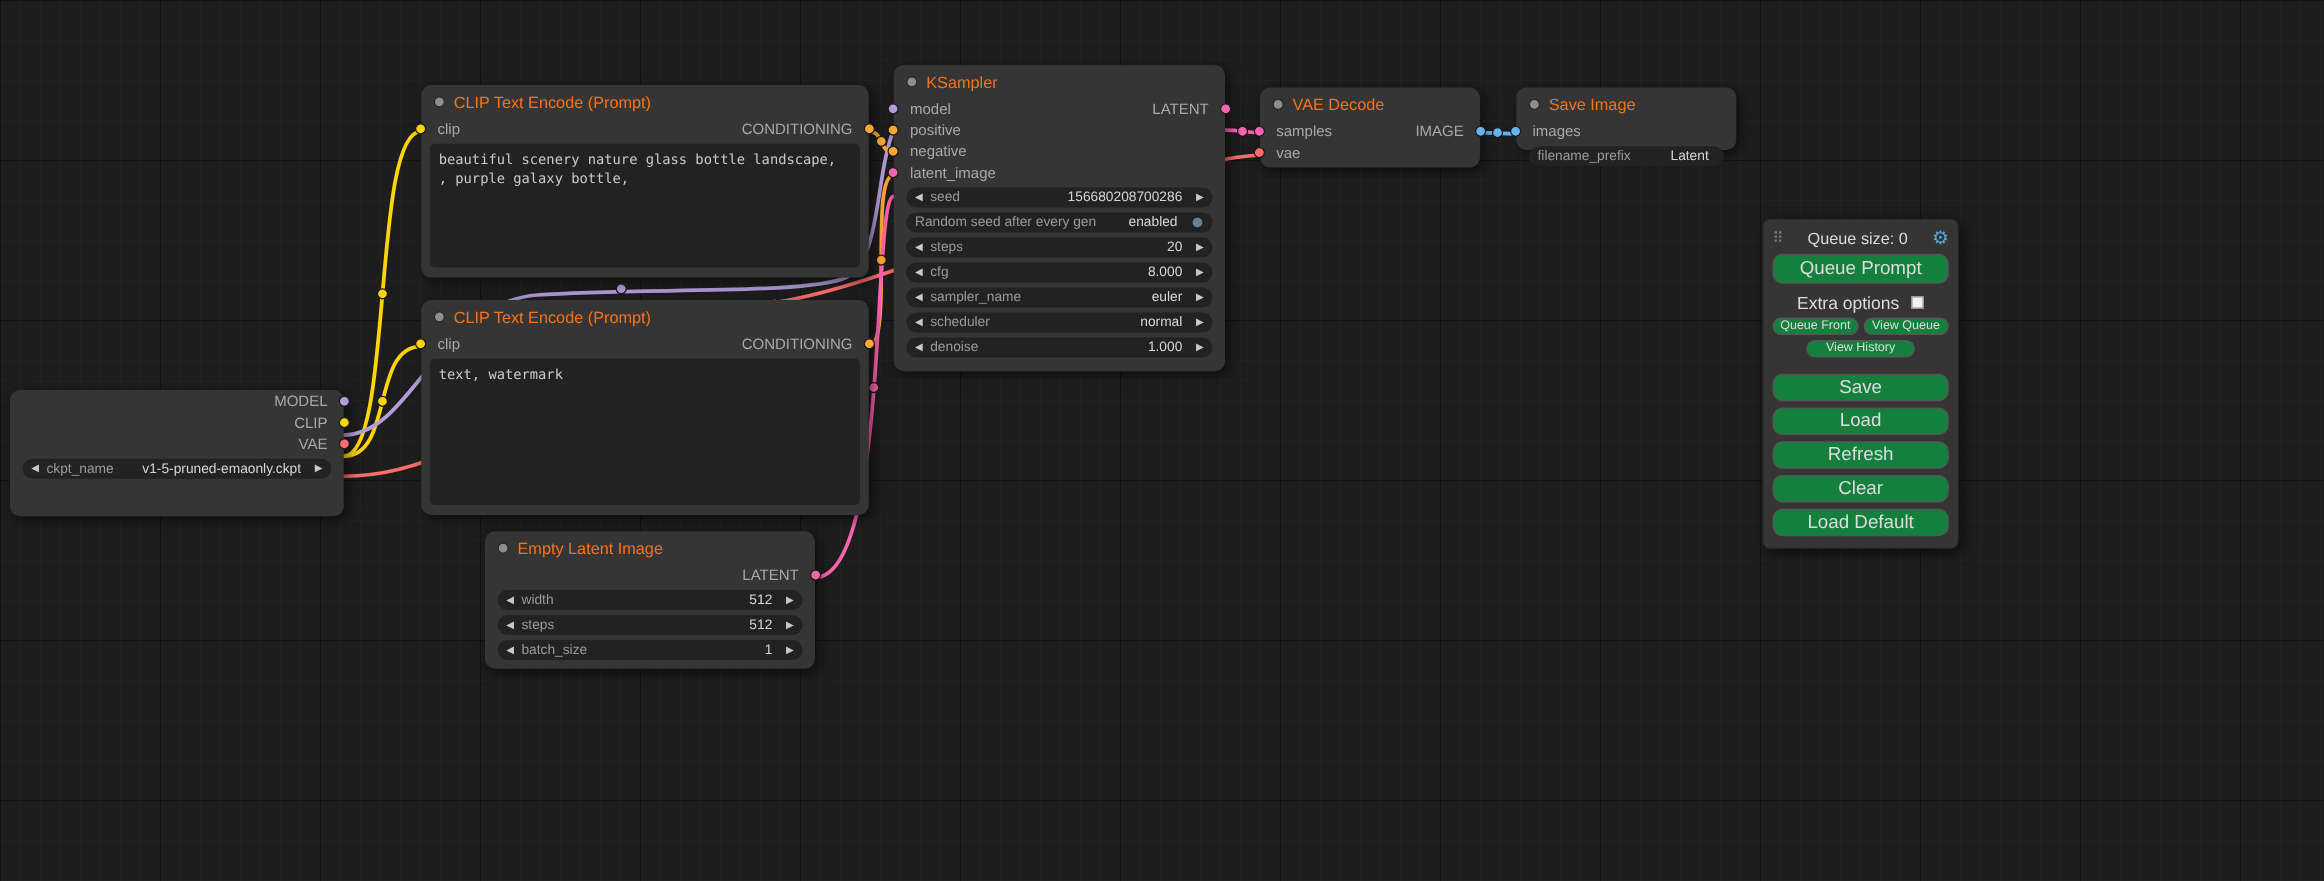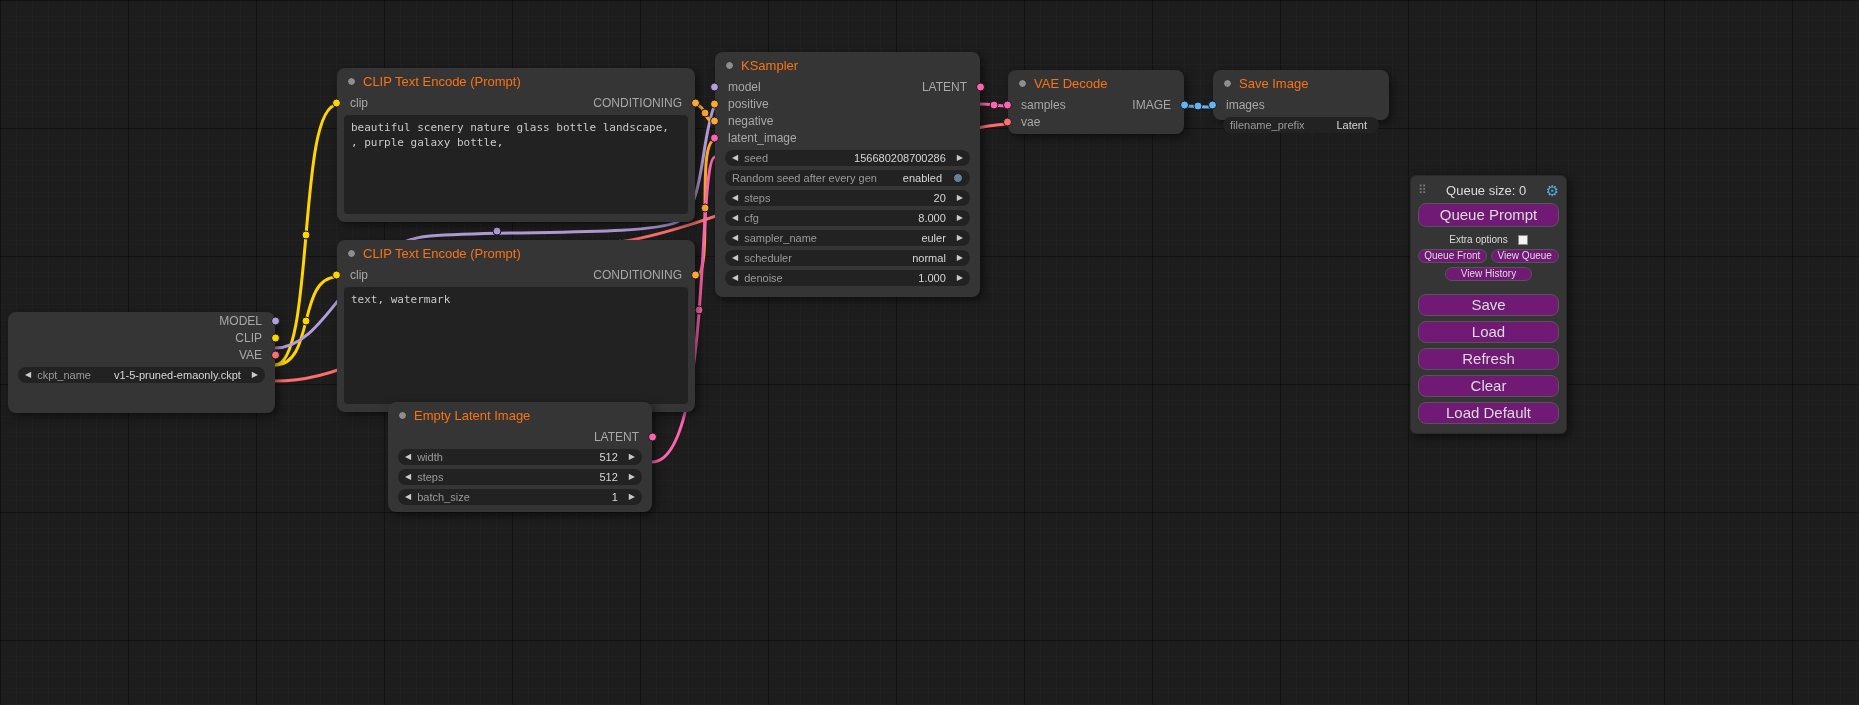--- a/index.html
+++ b/index.html
@@ -39,26 +39,26 @@
   .prompt-text{display:block;width:calc(100% - 14px);margin:4px 7px 0;background:#222;border:none;
     border-radius:4px;resize:none;overflow:hidden;color:#c9c9c9;padding:6px 7px;
     font-family:"DejaVu Sans Mono",monospace;font-size:11px;line-height:1.35}
   #queue-panel{position:absolute;left:1410px;top:175px;width:157px;z-index:3;background:#353535;
     border:1px solid #2a2a2a;border-radius:6px;box-shadow:3px 3px 10px rgba(0,0,0,.55);
     padding:5px 7px 9px;color:#ddd}
   .qp-header{display:flex;align-items:center;height:18px}
   .drag-handle{color:#7a7a7a;font-size:12px;cursor:move;flex:none}
   .qp-title{flex:1;text-align:center;font-size:13px;color:#dcdcdc}
   .gear{color:#55a9d4;font-size:15px;cursor:pointer;flex:none;line-height:1}
-  .qp-btn{display:block;width:100%;background:#701a75;border:1px solid #565656;border-radius:8px;
+  .qp-btn{display:block;width:100%;background:#15803d;border:1px solid #565656;border-radius:8px;
     color:#dcdcdc;font-family:inherit;font-size:15px;height:22px;line-height:18px;
     cursor:pointer;margin-top:5px;padding:0}
   #queue-prompt-btn{margin-top:4px;height:24px}
   .extra-row{display:flex;align-items:center;justify-content:center;gap:10px;margin-top:7px;
-    font-size:10px;color:#dcdcdc}
+    font-size:14px;color:#dcdcdc}
   .checkbox{width:10px;height:10px;background:#f2f2f2;border:1px solid #8a8a8a;display:inline-block;cursor:pointer}
   .small-row{display:flex;gap:4px;margin-top:4px}
   .small-row .qp-btn{font-size:10px;height:14px;line-height:10px;margin-top:0;border-radius:7px;flex:1}
   .small-row.center{justify-content:center}
   .small-row.center .qp-btn{flex:0 0 62%}
   #save-btn{margin-top:13px}
 </style>
 </head>
 <body>
 
@@ -133,21 +133,21 @@
       <div class="slot-row">
         <span class="slot-dot left" style="background: rgb(255, 213, 0);"></span>
         <span class="slot-label in">clip</span>
         <span class="slot-label out">CONDITIONING</span>
         <span class="slot-dot right" style="background: rgb(255, 169, 49);"></span>
       </div>
     </div>
     <textarea class="prompt-text" style="height: 117px;" spellcheck="false">text, watermark</textarea>
   </div>
 
-  <div class="node" style="left:388px;top:402px;width:264px;height:110px">
+  <div class="node" style="left:388px;top:425px;width:264px;height:110px">
     <div class="node-header">
       <span class="collapse-dot"></span>
       <span class="node-title">Empty Latent Image</span>
     </div>
     <div class="slots">
       <div class="slot-row">
         <span class="slot-label out">LATENT</span>
         <span class="slot-dot right" style="background: rgb(255, 100, 176);"></span>
       </div>
     </div>

